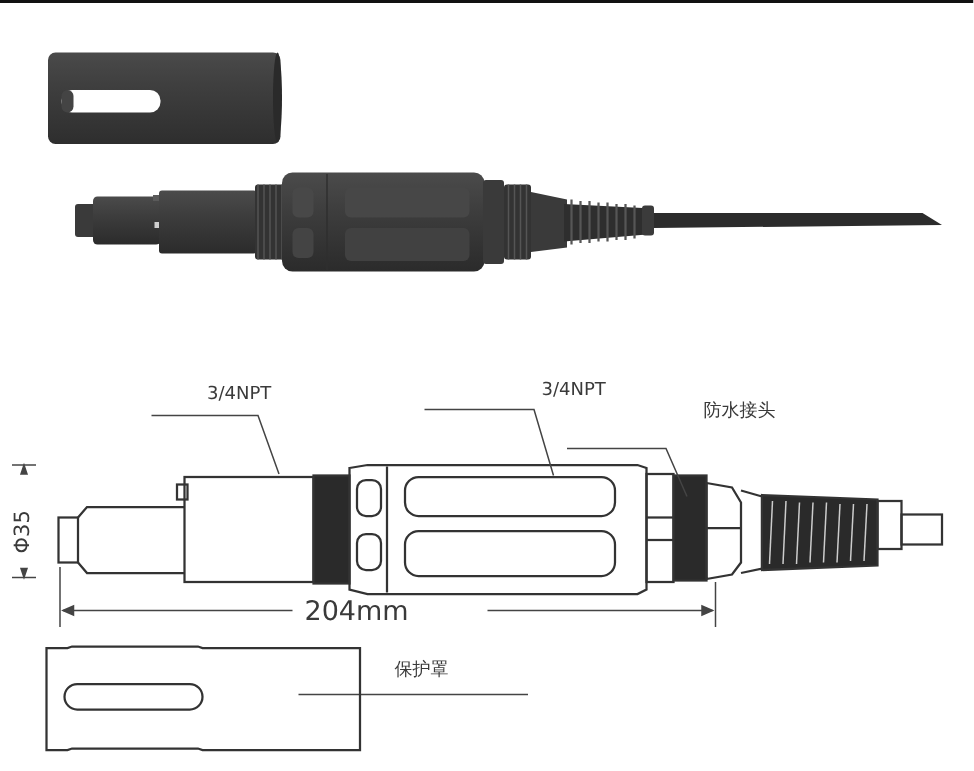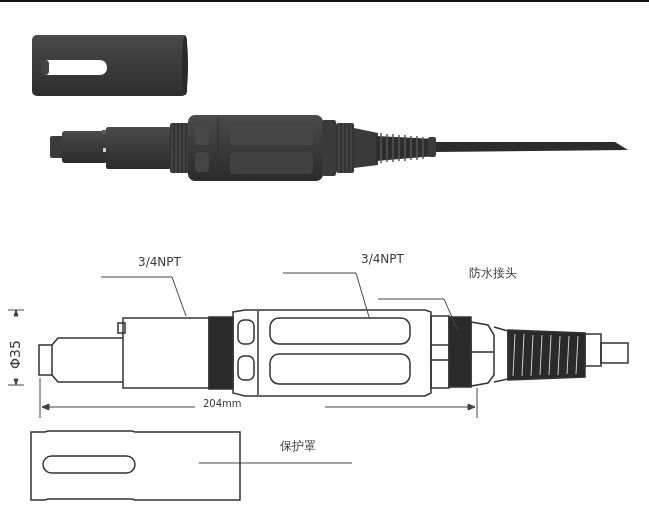--- a/index.html
+++ b/index.html
@@ -1,21 +1,21 @@
 <!DOCTYPE html>
 <html><head>
   <meta charset="utf-8">
   <style>
     html, body { margin: 0; padding: 0; background: #ffffff; }
     body { width: 649px; height: 514px; position: relative; overflow: hidden;
            font-family: "DejaVu Sans", "Liberation Sans", sans-serif; color: #333; }
     .top-rule { position: absolute; left: 0; top: 0; width: 649px; height: 2px; background: #111; }
     .layer { position: absolute; left: 0; top: 0; }
     .label { position: absolute; font-size: 12px; color: #3a3a3a; white-space: nowrap; line-height: 1; }
-    .dim-label { position: absolute; font-size: 10px; color: #3a3a3a; white-space: nowrap; line-height: 1; background: #fff; padding: 0 3px; }
+    .dim-label { position: absolute; font-size: 18px; color: #3a3a3a; white-space: nowrap; line-height: 1; background: #fff; padding: 0 3px; }
     .dia-label { position: absolute; font-size: 14px; color: #3a3a3a; transform-origin: left top; transform: rotate(-90deg); white-space: nowrap; line-height: 1; }
   </style>
 </head>
 <body>
 
 <div class="top-rule"></div>
 
 <svg class="layer" width="649" height="230" viewBox="0 0 649 230">
   <defs>
     <linearGradient id="capGrad" x1="0" y1="0" x2="0" y2="1">
@@ -162,15 +162,15 @@
 
   <g fill="none" stroke="#333" stroke-width="1.5">
     <path d="M31,432 L45,432 L48,431 L132,431 L135,432 L240,432 L240,500 L135,500 L132,499 L48,499 L45,500 L31,500 Z"></path>
     <rect x="43" y="456" width="92" height="17" rx="8.5"></rect>
   </g>
 </svg>
 
 <div class="label" style="left:138px; top:256px;">3/4NPT</div>
 <div class="label" style="left:361px; top:253px;">3/4NPT</div>
 <div class="label" style="left:469px; top:267px;">防水接头</div>
-<div class="label" style="left:280px; top:440px;">保护罩</div>
+<div class="label" style="left:263px; top:440px;">保护罩</div>
 <div class="dim-label" style="left:200px; top:399px;">204mm</div>
 <div class="dia-label" style="left:8px; top:369px;">Φ35</div>
 
 </body></html>

